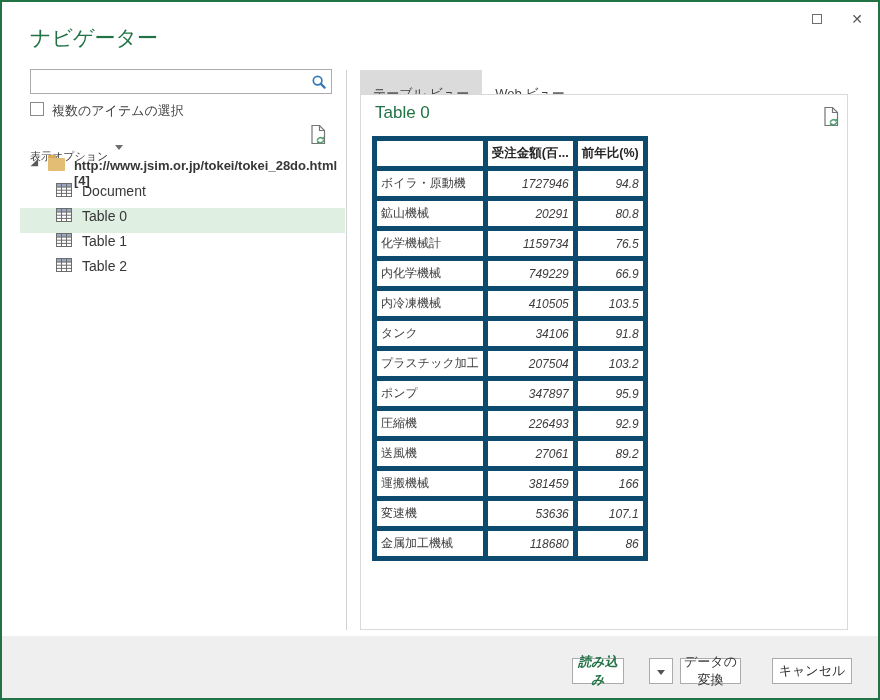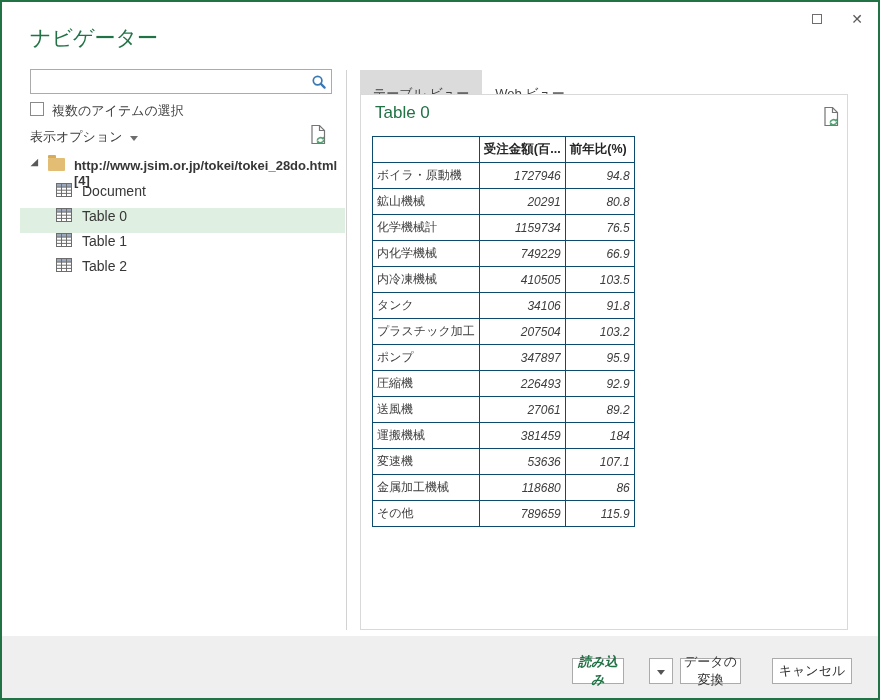--- a/index.html
+++ b/index.html
@@ -22,21 +22,21 @@
     border:1px solid #ababab; background:#fff; display:flex; align-items:center; }
   .search-input { flex:1; height:100%; border:none; outline:none; padding:0 6px; font-size:13px;
     font-family:"Liberation Sans", sans-serif; }
   .search-icon { width:24px; height:100%; display:flex; align-items:center; justify-content:center; }
   
   .multi-row { position:absolute; left:28px; top:100px; display:flex; gap:8px; }
   .checkbox { width:14px; height:14px; border:1px solid #8a8a8a; background:#fff; cursor:pointer; }
   .multi-label { font-size:13px; color:#404040; }
   
   .disp-row { position:absolute; left:28px; top:126px; display:flex; align-items:center; gap:7px; cursor:pointer; }
-  .disp-label { font-size:13px; color:#404040; }
+  .disp-label { font-size:11px; color:#404040;margin-top:21px; }
   .caret-down { width:0; height:0; border-left:4px solid transparent; border-right:4px solid transparent;
     border-top:5px solid #6d6d6d; margin-top:2px; }
   .refresh-left { position:absolute; left:306px; top:122px; cursor:pointer; }
   
   .tree { position:absolute; left:18px; top:156px; width:325px; }
   .tree-row { display:flex; height:25px; cursor:pointer; }
   .tree-root { padding-left:10px; gap:9px; }
   .tree-root .root-label { font-size:13px; font-weight:600; color:#373737; }
   .tree-item { padding-left:36px; gap:10px; }
   .tree-item .item-label { font-size:14px; color:#373737; }
@@ -55,21 +55,21 @@
   .panel { position:absolute; left:358px; top:92px; width:488px; height:536px;
     border:1px solid #d9d9d9; background:#fff; }
   .panel-title { position:absolute; left:373px; top:101px; font-size:17px; color:#217346; }
   .refresh-right { position:absolute; left:819px; top:104px; cursor:pointer; }
   
   .preview-table { position:absolute; left:370px; top:134px; border-collapse:collapse;
     table-layout:fixed; font-size:12px; }
   .preview-table col.c0 { width:89px; }
   .preview-table col.c1 { width:86px; }
   .preview-table col.c2 { width:69px; }
-  .preview-table th, .preview-table td { border:1px solid #0c4a6e; height:21px; padding:4px 4px;
+  .preview-table th, .preview-table td { border:5px solid #0c4a6e; height:21px; padding:4px 4px;
     overflow:hidden; white-space:nowrap; }
   .preview-table th { font-weight:bold; color:#262626; text-align:left; height:22px; font-size:12.5px; }
   .cell-label { color:#3d3d3d; text-align:left; }
   .cell-num { color:#3d3d3d; text-align:right; font-style:italic; }
   
   .footer { position:absolute; left:0; bottom:0; width:876px; height:62px; background:#efefef; }
   .btn { position:absolute; top:656px; height:26px; background:#fff; border:1px solid #ababab;
     font-size:13px; color:#333; text-align:center; cursor:pointer;
     font-family:"Liberation Sans", sans-serif; display:flex; align-items:center; justify-content:center; }
   .load-btn { left:570px; width:52px; color:#217346; font-style:italic; font-weight:600; }
@@ -258,36 +258,31 @@
           <td class="cell-num">92.9</td>
         </tr>
         <tr>
           <td class="cell-label">送風機</td>
           <td class="cell-num">27061</td>
           <td class="cell-num">89.2</td>
         </tr>
         <tr>
           <td class="cell-label">運搬機械</td>
           <td class="cell-num">381459</td>
-          <td class="cell-num">184</td>
+          <td class="cell-num">166</td>
         </tr>
         <tr>
           <td class="cell-label">変速機</td>
           <td class="cell-num">53636</td>
           <td class="cell-num">107.1</td>
         </tr>
         <tr>
           <td class="cell-label">金属加工機械</td>
           <td class="cell-num">118680</td>
           <td class="cell-num">86</td>
-        </tr>
-        <tr>
-          <td class="cell-label">その他</td>
-          <td class="cell-num">789659</td>
-          <td class="cell-num">115.9</td>
         </tr>
       </tbody>
   </table>
 
   <div class="footer"></div>
   <div class="btn load-btn">読み込み</div>
   <div class="btn load-arrow">
     <span class="caret-down"></span>
   </div>
   <div class="btn transform-btn">データの変換</div>

